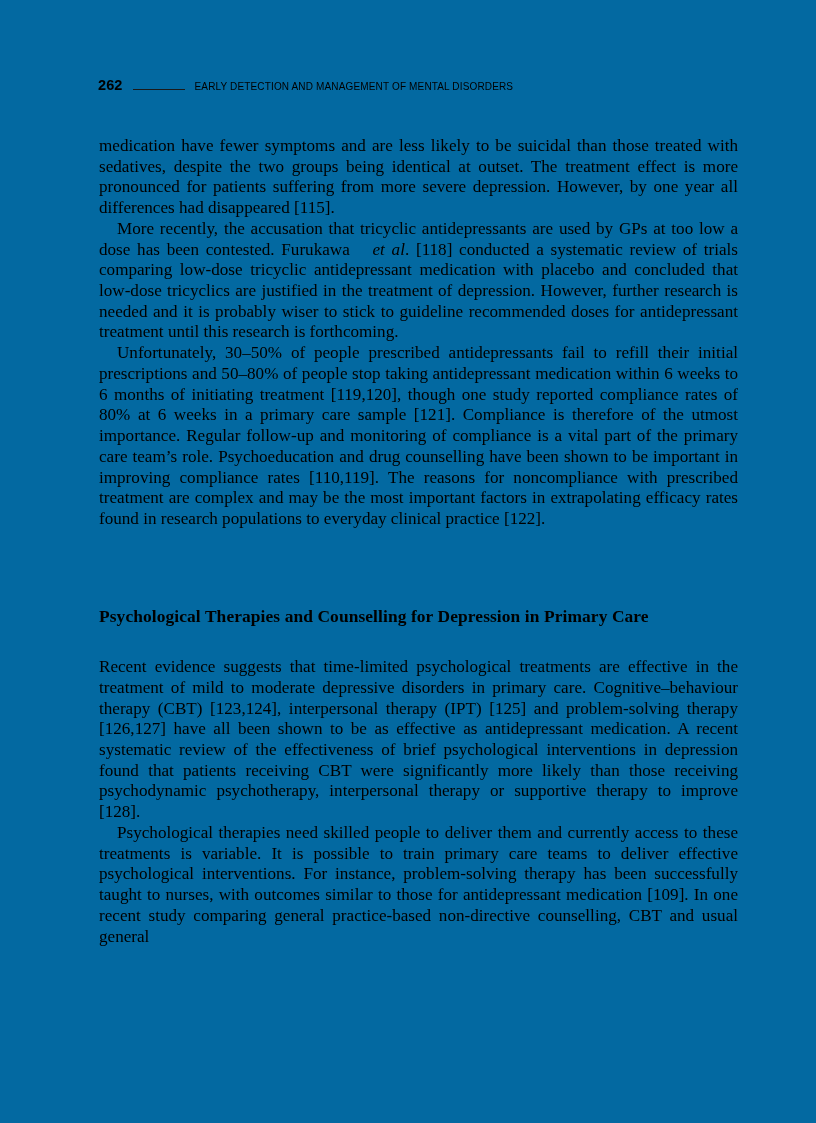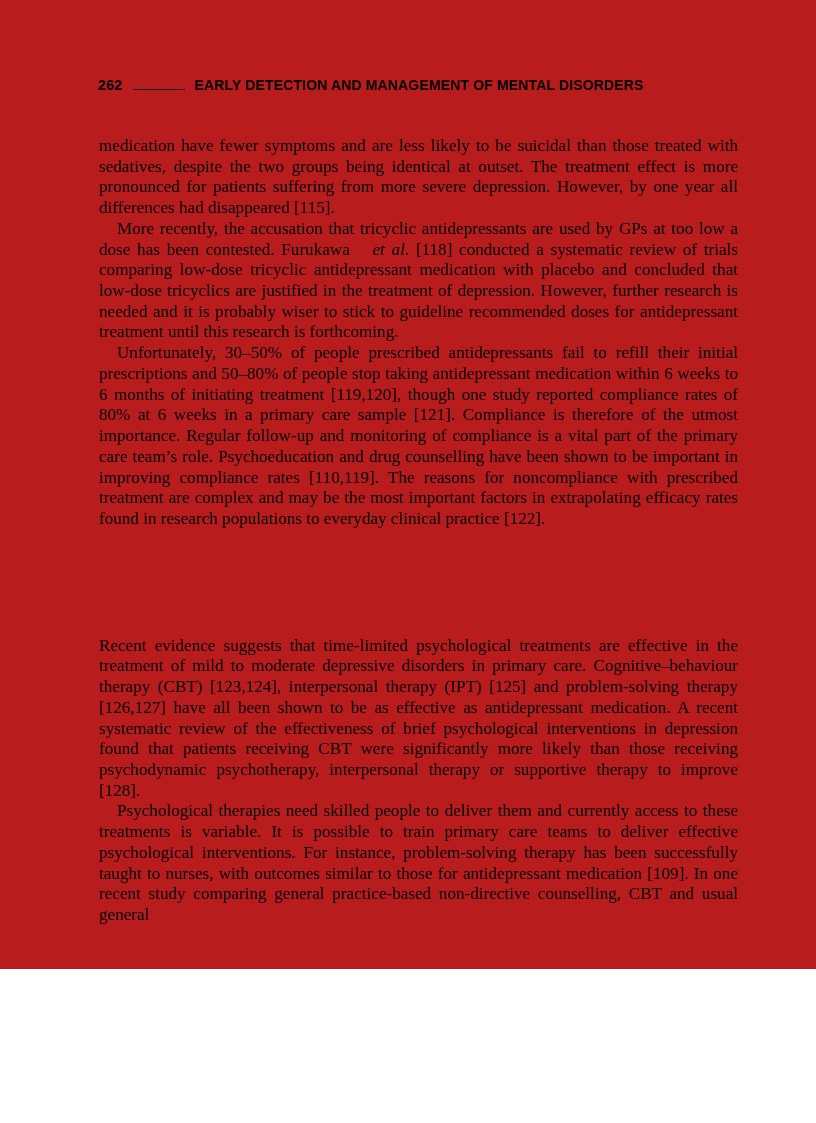--- a/index.html
+++ b/index.html
@@ -13,22 +13,22 @@
     font-family: "Liberation Serif", "DejaVu Serif", serif;
     color: #000000;
     position: relative;
     overflow: hidden;
   }
   .page {
     position: absolute;
     left: 0;
     top: 0;
     width: 816px;
-    height: 969px;
-    background: #b91c1c;
+    height: 1123px;
+    background: #0369a1;
   }
   
   .running-head {
     position: absolute;
     left: 98px;
     top: 76px;
     width: 640px;
     height: 24px;
     display: flex;
     align-items: baseline;
@@ -43,22 +43,22 @@
   .head-rule {
     display: inline-block;
     width: 52px;
     height: 1px;
     background: #1a1a1a;
     margin: 0 10px 3px 10px;
     flex: 0 0 auto;
   }
   .head-title {
     font-family: "Liberation Sans", "DejaVu Sans", sans-serif;
-    font-weight: bold;
-    font-size: 14px;
+    font-weight: normal;
+    font-size: 10px;
     letter-spacing: 0.15px;
     line-height: 18px;
     white-space: nowrap;
   }
   
   .column {
     position: absolute;
     left: 99px;
     top: 136px;
     width: 639px;
@@ -104,20 +104,21 @@
   <div class="column">
 
     <p class="body last-line-natural">medication have fewer symptoms and are less likely to be suicidal than those treated with sedatives, despite the two groups being identical at outset. The treatment effect is more pronounced for patients suffering from more severe depression. However, by one year all differences had disappeared [115].</p>
 
     <p class="body indent last-line-natural"><span>More recently, the accusation that tricyclic antidepressants are used by GPs at too low a dose has been contested. Furukawa </span><em>et al</em><span>. [118] conducted a systematic review of trials comparing low-dose tricyclic antidepressant medication with placebo and concluded that low-dose tricyclics are justified in the treatment of depression. However, further research is needed and it is probably wiser to stick to guideline recommended doses for antidepressant treatment until this research is forthcoming.</span></p>
 
     <p class="body indent last-line-natural">Unfortunately, 30–50% of people prescribed antidepressants fail to refill their initial prescriptions and 50–80% of people stop taking antidepressant medication within 6 weeks to 6 months of initiating treatment [119,120], though one study reported compliance rates of 80% at 6 weeks in a primary care sample [121]. Compliance is therefore of the utmost importance. Regular follow-up and monitoring of compliance is a vital part of the primary care team’s role. Psychoeducation and drug counselling have been shown to be important in improving compliance rates [110,119]. The reasons for noncompliance with prescribed treatment are complex and may be the most important factors in extrapolating efficacy rates found in research populations to everyday clinical practice [122].</p>
 
     <div class="gap-before-heading"></div>
 
+    <h2 class="section-heading">Psychological Therapies and Counselling for Depression in Primary Care</h2>
 
     <div class="gap-after-heading"></div>
 
     <p class="body last-line-natural">Recent evidence suggests that time-limited psychological treatments are effective in the treatment of mild to moderate depressive disorders in primary care. Cognitive–behaviour therapy (CBT) [123,124], interpersonal therapy (IPT) [125] and problem-solving therapy [126,127] have all been shown to be as effective as antidepressant medication. A recent systematic review of the effectiveness of brief psychological interventions in depression found that patients receiving CBT were significantly more likely than those receiving psychodynamic psychotherapy, interpersonal therapy or supportive therapy to improve [128].</p>
 
     <p class="body indent">Psychological therapies need skilled people to deliver them and currently access to these treatments is variable. It is possible to train primary care teams to deliver effective psychological interventions. For instance, problem-solving therapy has been successfully taught to nurses, with outcomes similar to those for antidepressant medication [109]. In one recent study comparing general practice-based non-directive counselling, CBT and usual general</p>
 
   </div>
 </div>
 

